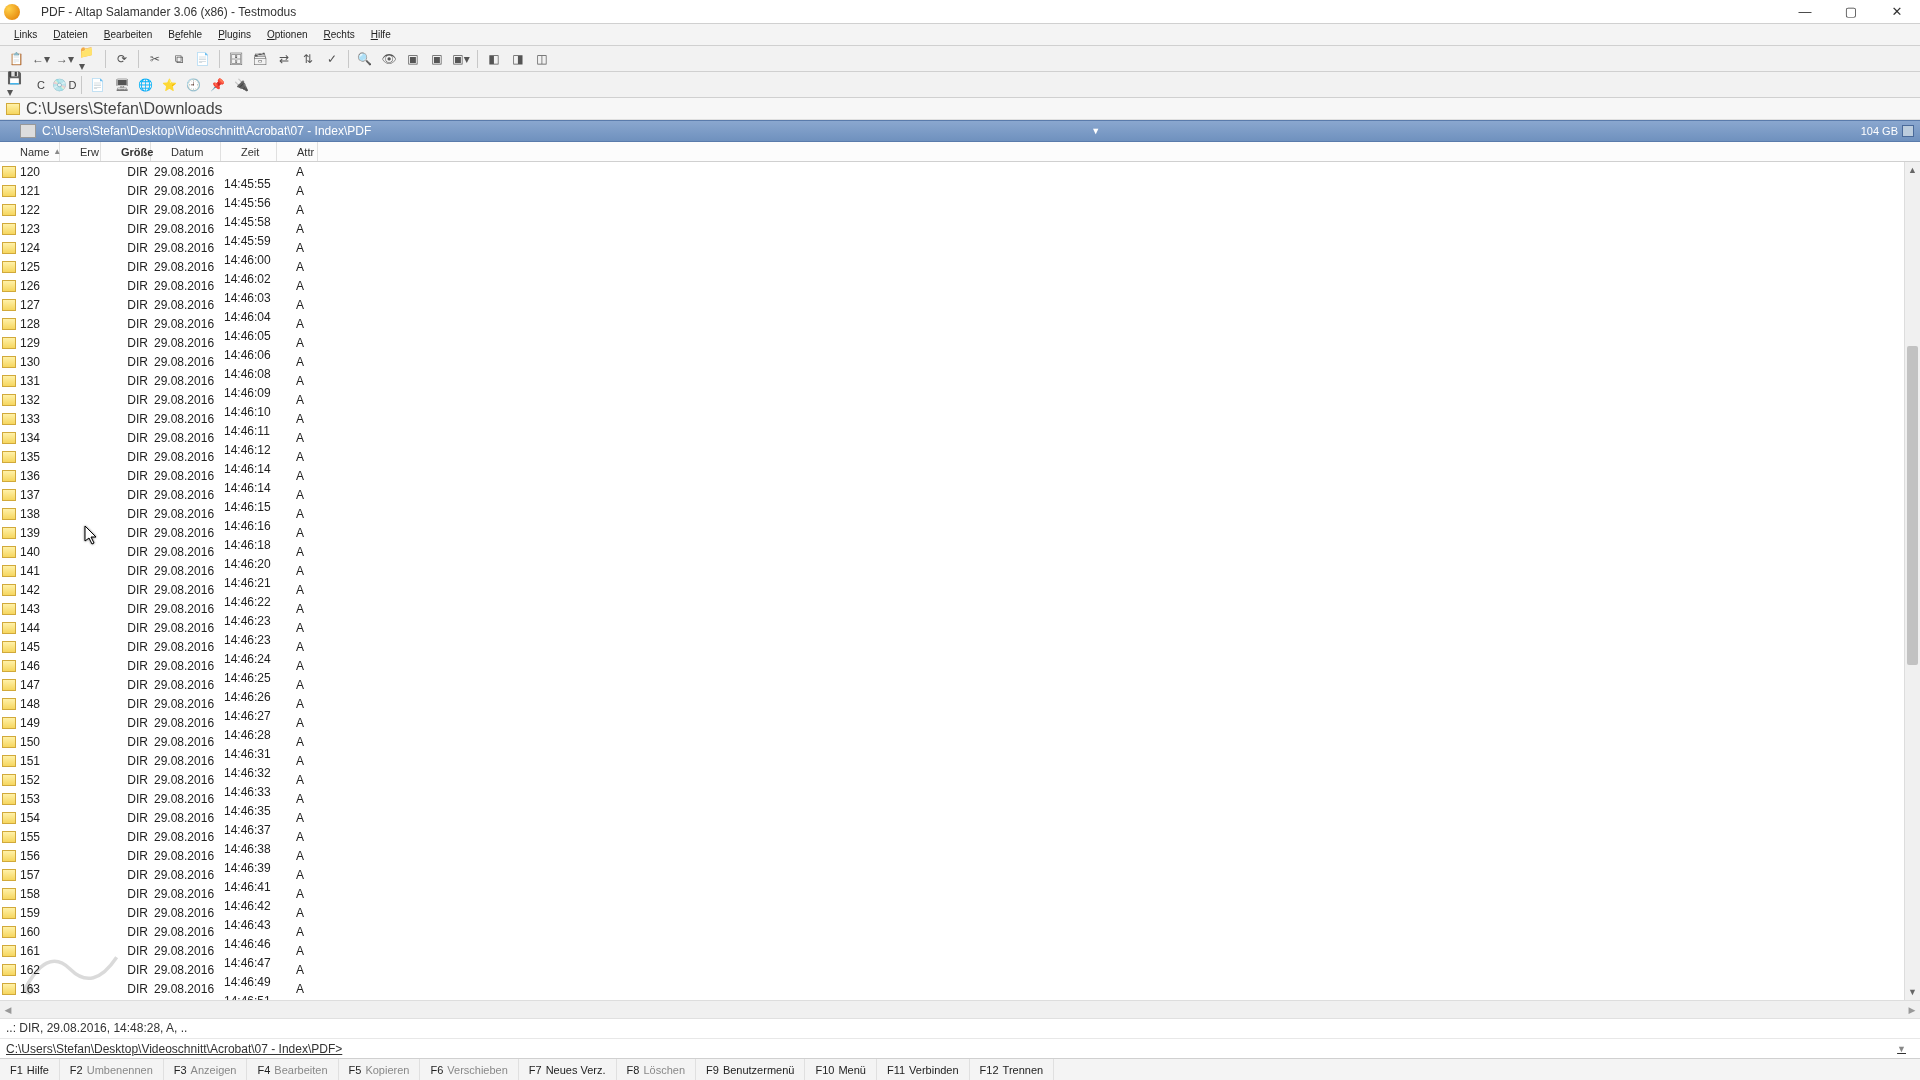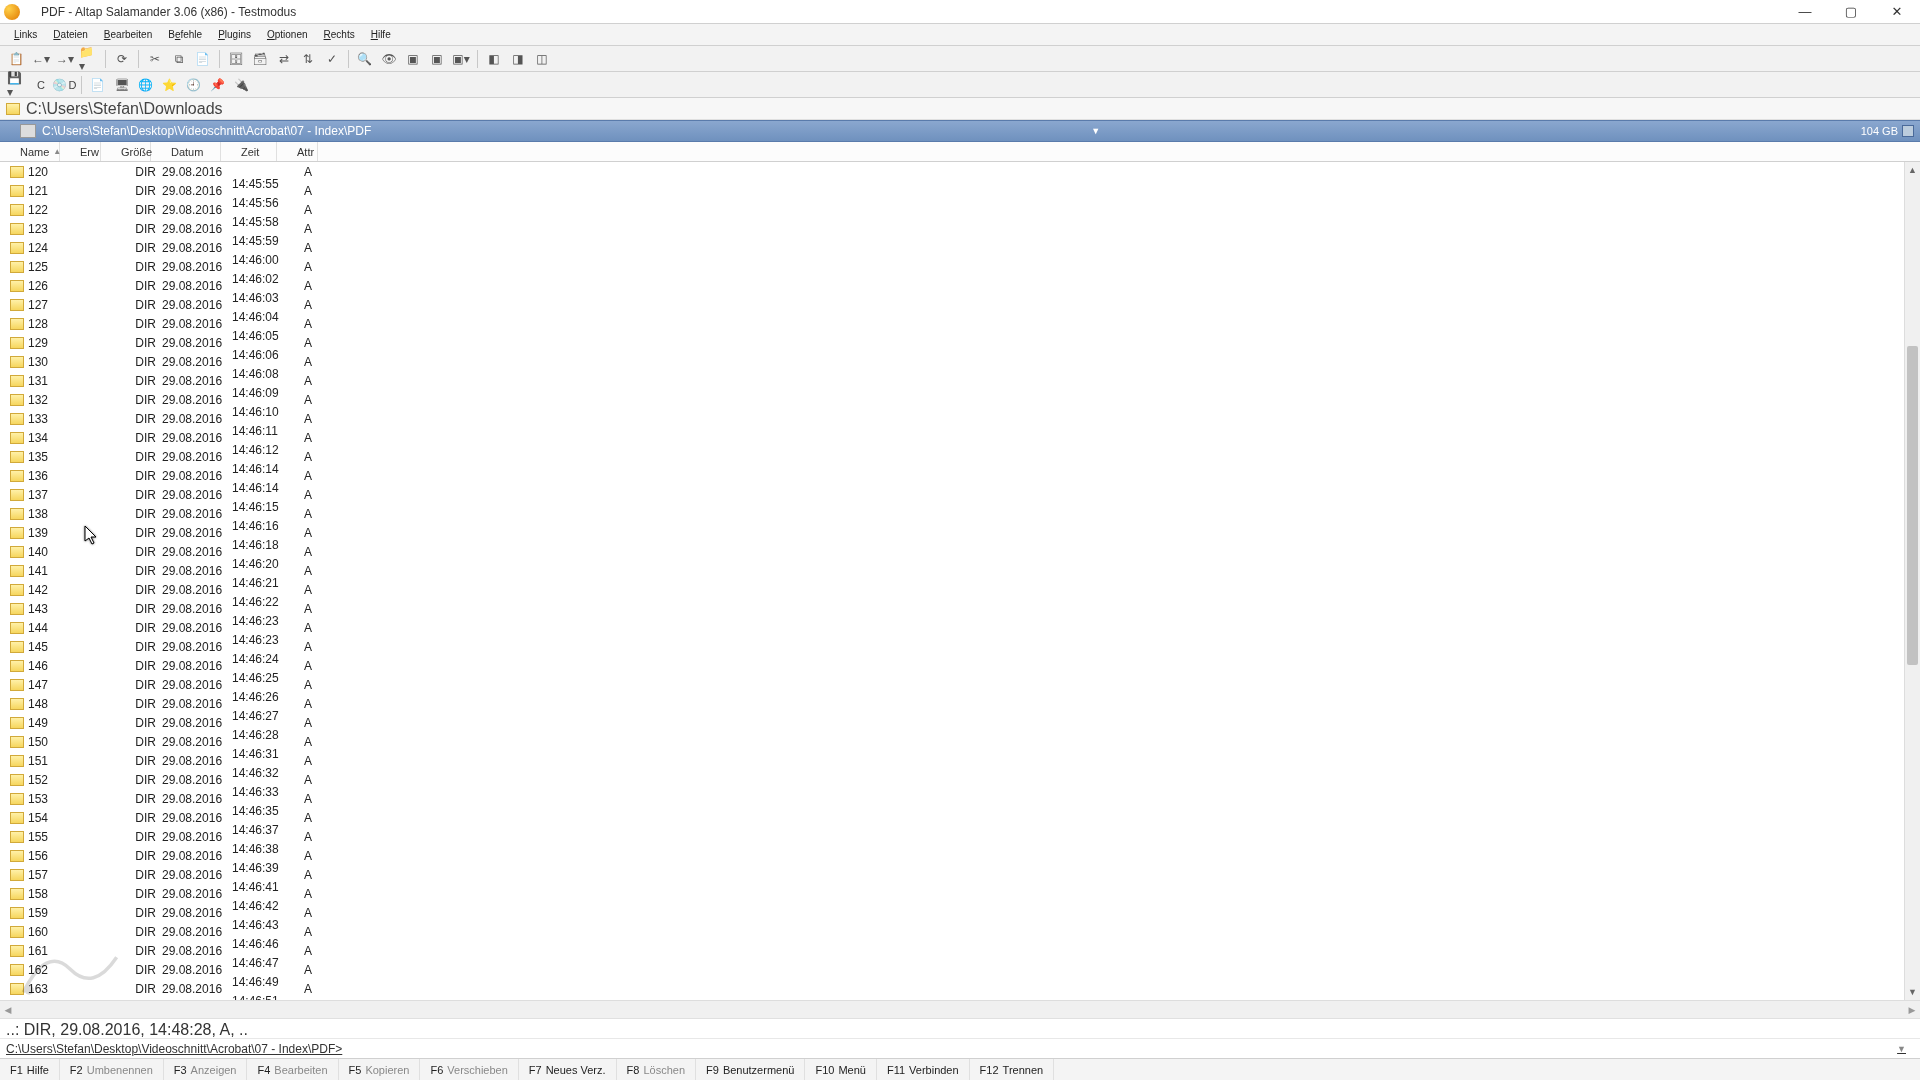--- a/index.html
+++ b/index.html
@@ -33,28 +33,28 @@
 .path-active .drop { margin-left: auto; margin-right: 8px; font-size: 9px; color: #fff; cursor: pointer; }
 .path-active .free-space { margin-left: auto; margin-right: 6px; color: #fff; font-size: 11px; display:flex; align-items:center; gap:4px;}
 .path-active .free-space .disk { width:12px; height:12px; border:1px solid #4a6a9a; background:#bcd; }
 
 
 .col-header { height: 20px; background: #fcfcfc; border-bottom: 1px solid #d0d0d0; display: flex; font-size: 11px; color: #333; }
 .col-header .col { border-right: 1px solid #e0e0e0; padding: 2px 20px; display:flex; align-items:center; }
 .col-header .sort-ind { font-size:8px; color:#888; margin-left:4px;}
 .col.name { width: 60px; }
 .col.ext  { width: 40px; }
-.col.size { width: 50px; }
+.col.size { width: 50px; font-weight: bold; }
 .col.date { width: 70px; }
 .col.time { width: 56px; }
 .col.attr { width: 40px; text-align:center; }
 
 
 .file-area { position: relative; height: calc(1080px - 24px - 22px - 26px - 26px - 22px - 22px - 20px - 18px - 20px - 20px - 22px); overflow: hidden; background: #fff; }
-.rows { position:absolute; left:8px; top:0; right:16px; }
+.rows { position:absolute; left:0; top:0; right:16px; }
 .row { height: 19px; display: flex; align-items: center; font-size: 12px; color: #222; }
 .row .fico { width: 14px; height: 12px; background: linear-gradient(#fff1a8,#f6d65e); border: 1px solid #d1a93a; margin: 0 4px 0 2px; }
 .row .c-name { width: 44px; }
 .row .c-ext  { width: 40px; }
 .row .c-size { width: 50px; text-align: right; padding-right: 6px;}
 .row .c-date { width: 70px; }
 .row .c-time { width: 56px; margin-top: 24px; }
 .row .c-attr { width: 40px; text-align:center; }
 
 
@@ -66,21 +66,21 @@
 
 .watermark { position:absolute; left:10px; bottom:-4px; width:120px; height:70px; opacity:.14; pointer-events:none;}
 .watermark svg{width:100%;height:100%;}
 
 
 .hscroll { height:18px; background:#f0f0f0; border-top:1px solid #ddd; display:flex; align-items:center;}
 .hscroll .harrow{ width:16px; text-align:center; font-size:9px; color:#999;}
 .hscroll .htrack{ flex:1; }
 
 
-.info-line { height:20px; font-size:16px; color:#333; padding:2px 6px; border-top:1px solid #e0e0e0; background:#fff;}
+.info-line { height:20px; font-size:12px; color:#333; padding:2px 6px; border-top:1px solid #e0e0e0; background:#fff;}
 
 
 .cmd-line { height:20px; font-size:12px; color:#333; padding:2px 6px; background:#fff; border-top:1px solid #e8e8e8; display:flex; align-items:center;text-decoration:underline;}
 .cmd-line .drop { margin-left:auto; font-size:9px; color:#888; padding-right:8px;}
 
 
 .fkeys { height:22px; background:#f4f4f4; border-top:1px solid #d0d0d0; display:flex; align-items:flex-start; font-size:11px; }
 .fkeys .fk { display:flex; align-items:center; padding:0 10px; height:100%; border-right:1px solid #e0e0e0; color:#888;}
 .fkeys .fk.active { color:#222; }
 .fkeys .fk .key { color:#222; margin-right:4px; font-weight:normal;}

